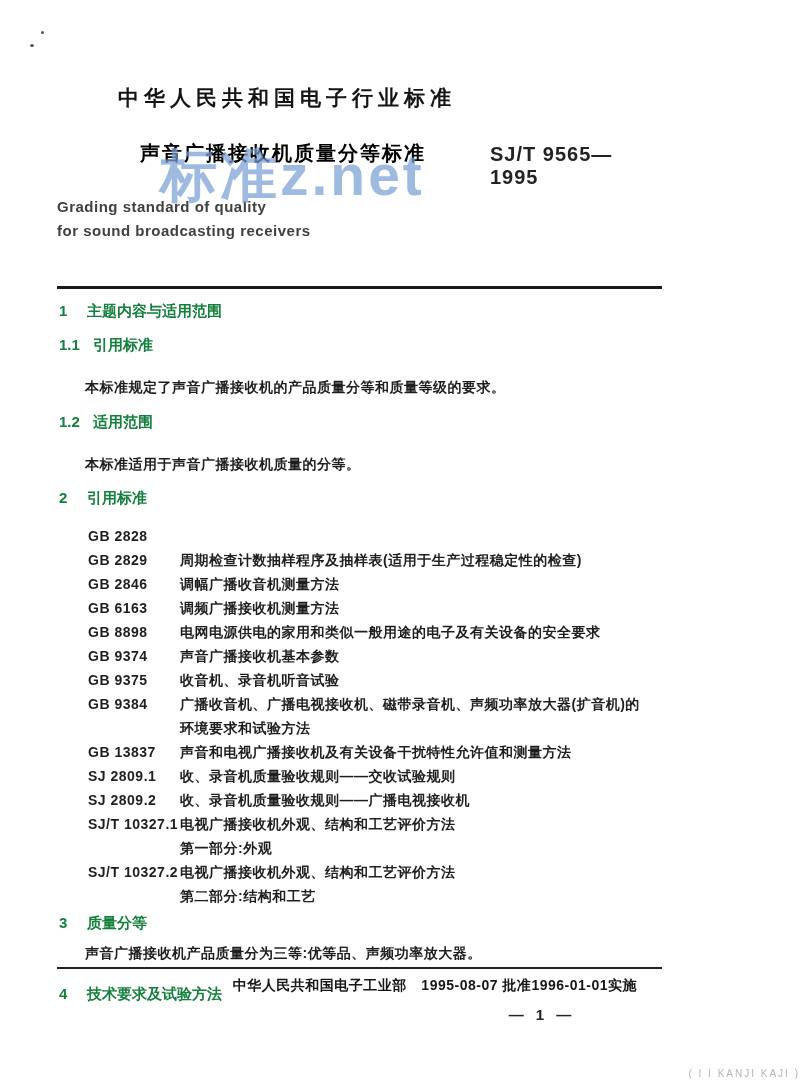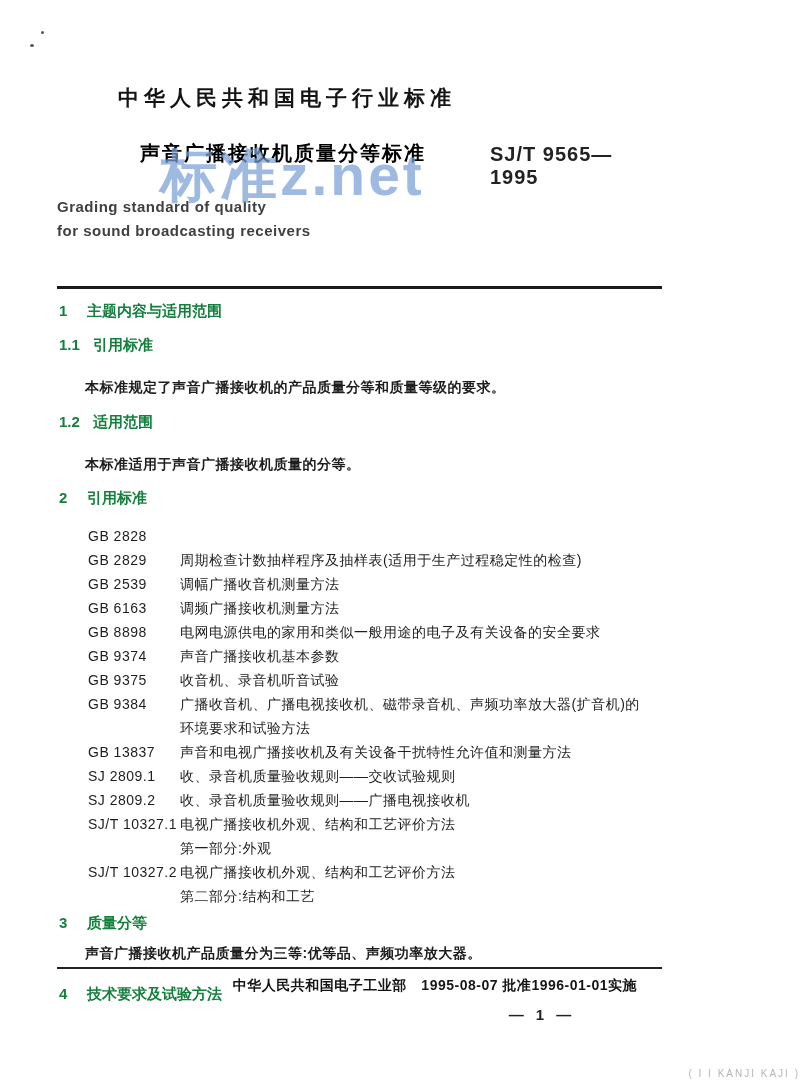--- a/index.html
+++ b/index.html
@@ -47,21 +47,21 @@
   .sec-head { font-size:15px; font-weight:700; margin-left:2px; color:#15803d; }
   .sec-head .sec-no { display:inline-block; min-width:14px; margin-right:14px; }
   .sub-head { margin-top:15px; }
   .sub-head .sec-no { min-width:24px; margin-right:10px; }
   .para {
     font-size:14px; font-weight:600; margin:21px 0 0 28px;
     letter-spacing:0.5px; color:#1e1e1e; line-height:22px;
   }
   .s2-head { margin-top:14px; }
   .refs { margin:16px 0 0 31px; }
-  .ref-row { display:flex; font-size:14px; font-weight:400; line-height:24px; color:#1e1e1e; }
+  .ref-row { display:flex; font-size:14px; font-weight:700; line-height:24px; color:#1e1e1e; }
   .ref-code { width:92px; flex:0 0 92px; letter-spacing:0.5px; }
   .ref-text { white-space:pre-line; letter-spacing:0.5px; }
   .s3-head { margin-top:6px; }
   .s3-para { margin-top:9px; }
   .s4-head { margin-top:21px; }
 
   
   .footer-rule {
     position:absolute; left:57px; top:967px; width:605px; height:2px; background:#222;
   }
@@ -123,21 +123,21 @@
 
     <div class="refs" id="references-list">
         <div class="ref-row">
           <span class="ref-code">GB 2828</span>
         </div>
         <div class="ref-row">
           <span class="ref-code">GB 2829</span>
           <span class="ref-text">周期检查计数抽样程序及抽样表(适用于生产过程稳定性的检查)</span>
         </div>
         <div class="ref-row">
-          <span class="ref-code">GB 2539</span>
+          <span class="ref-code">GB 2846</span>
           <span class="ref-text">调幅广播收音机测量方法</span>
         </div>
         <div class="ref-row">
           <span class="ref-code">GB 6163</span>
           <span class="ref-text">调频广播接收机测量方法</span>
         </div>
         <div class="ref-row">
           <span class="ref-code">GB 8898</span>
           <span class="ref-text">电网电源供电的家用和类似一般用途的电子及有关设备的安全要求</span>
         </div>

